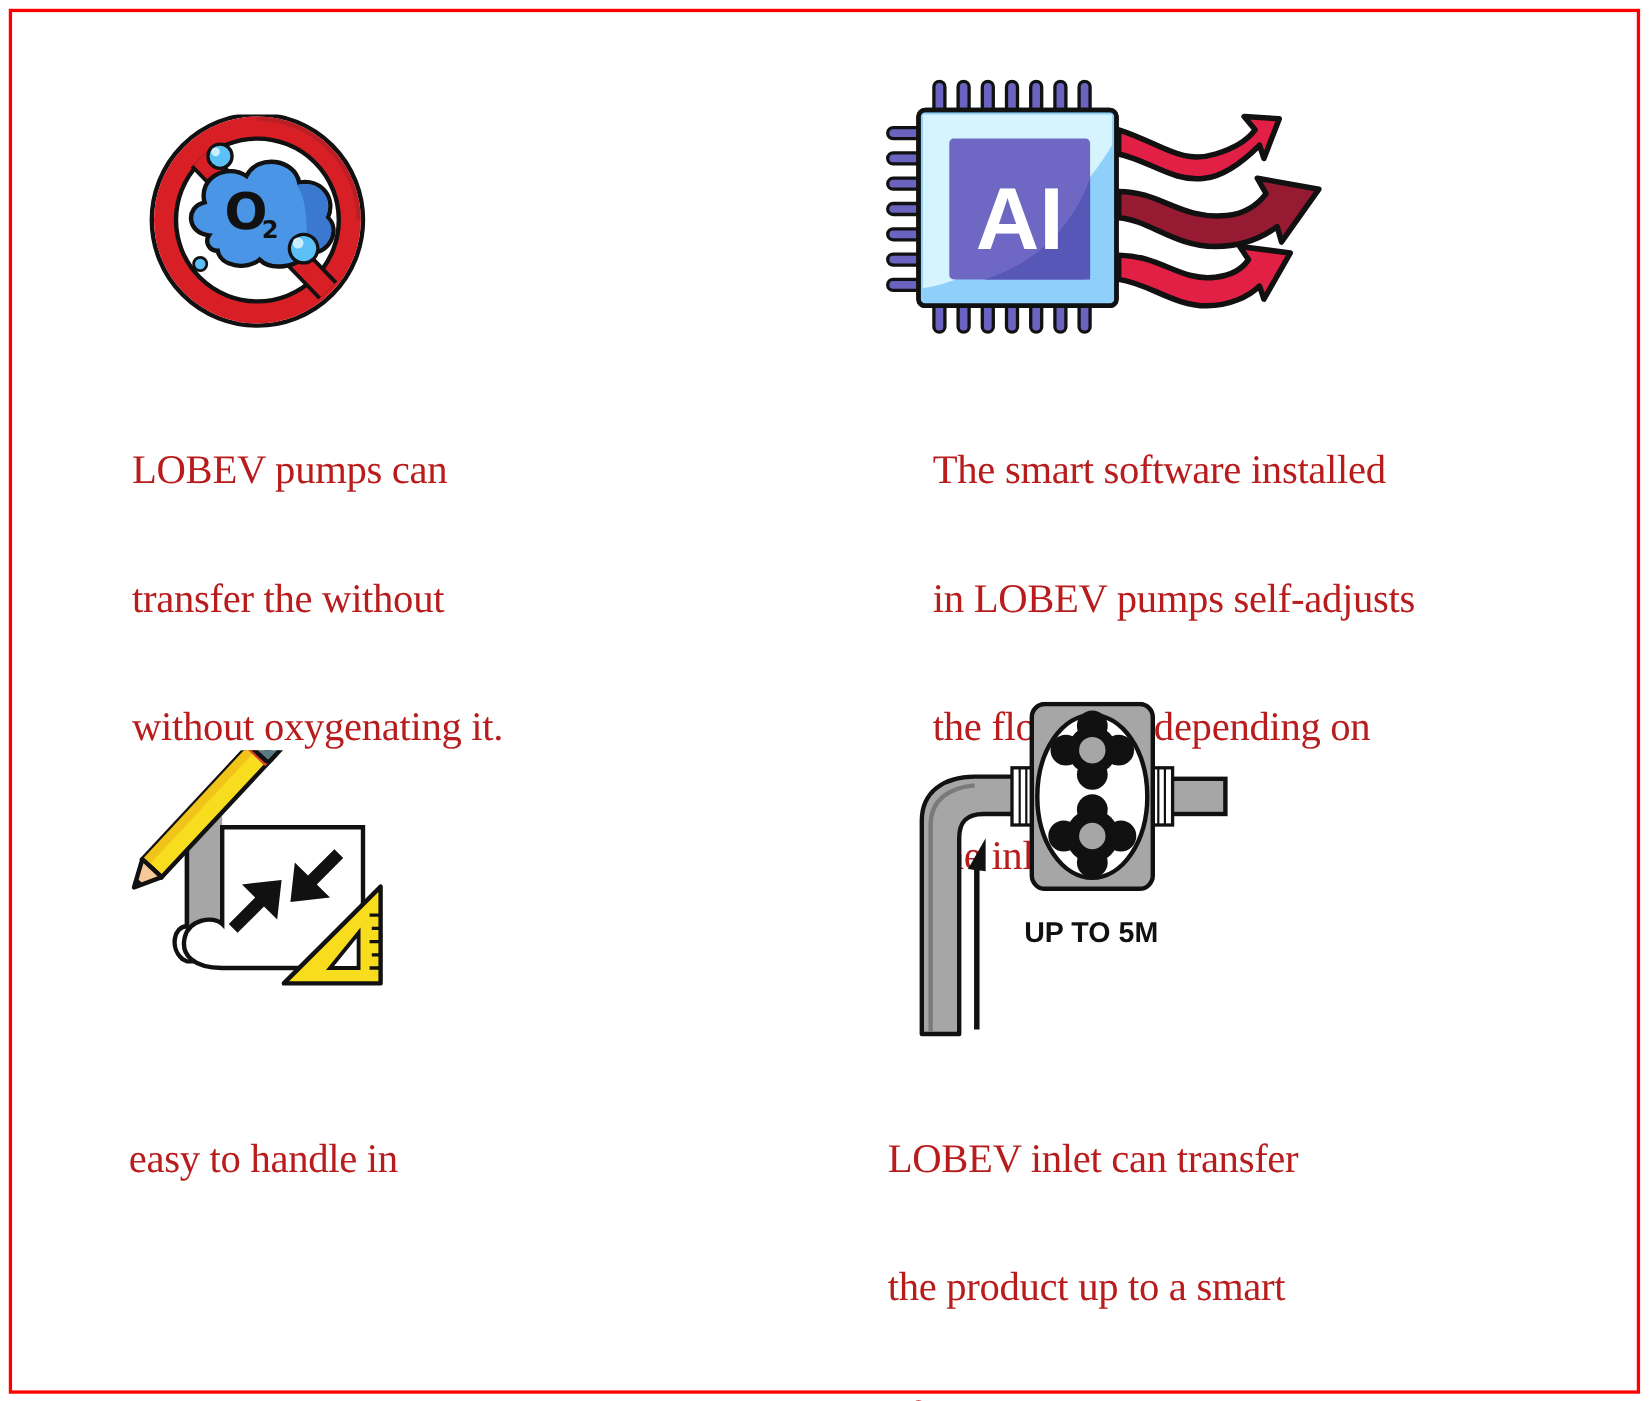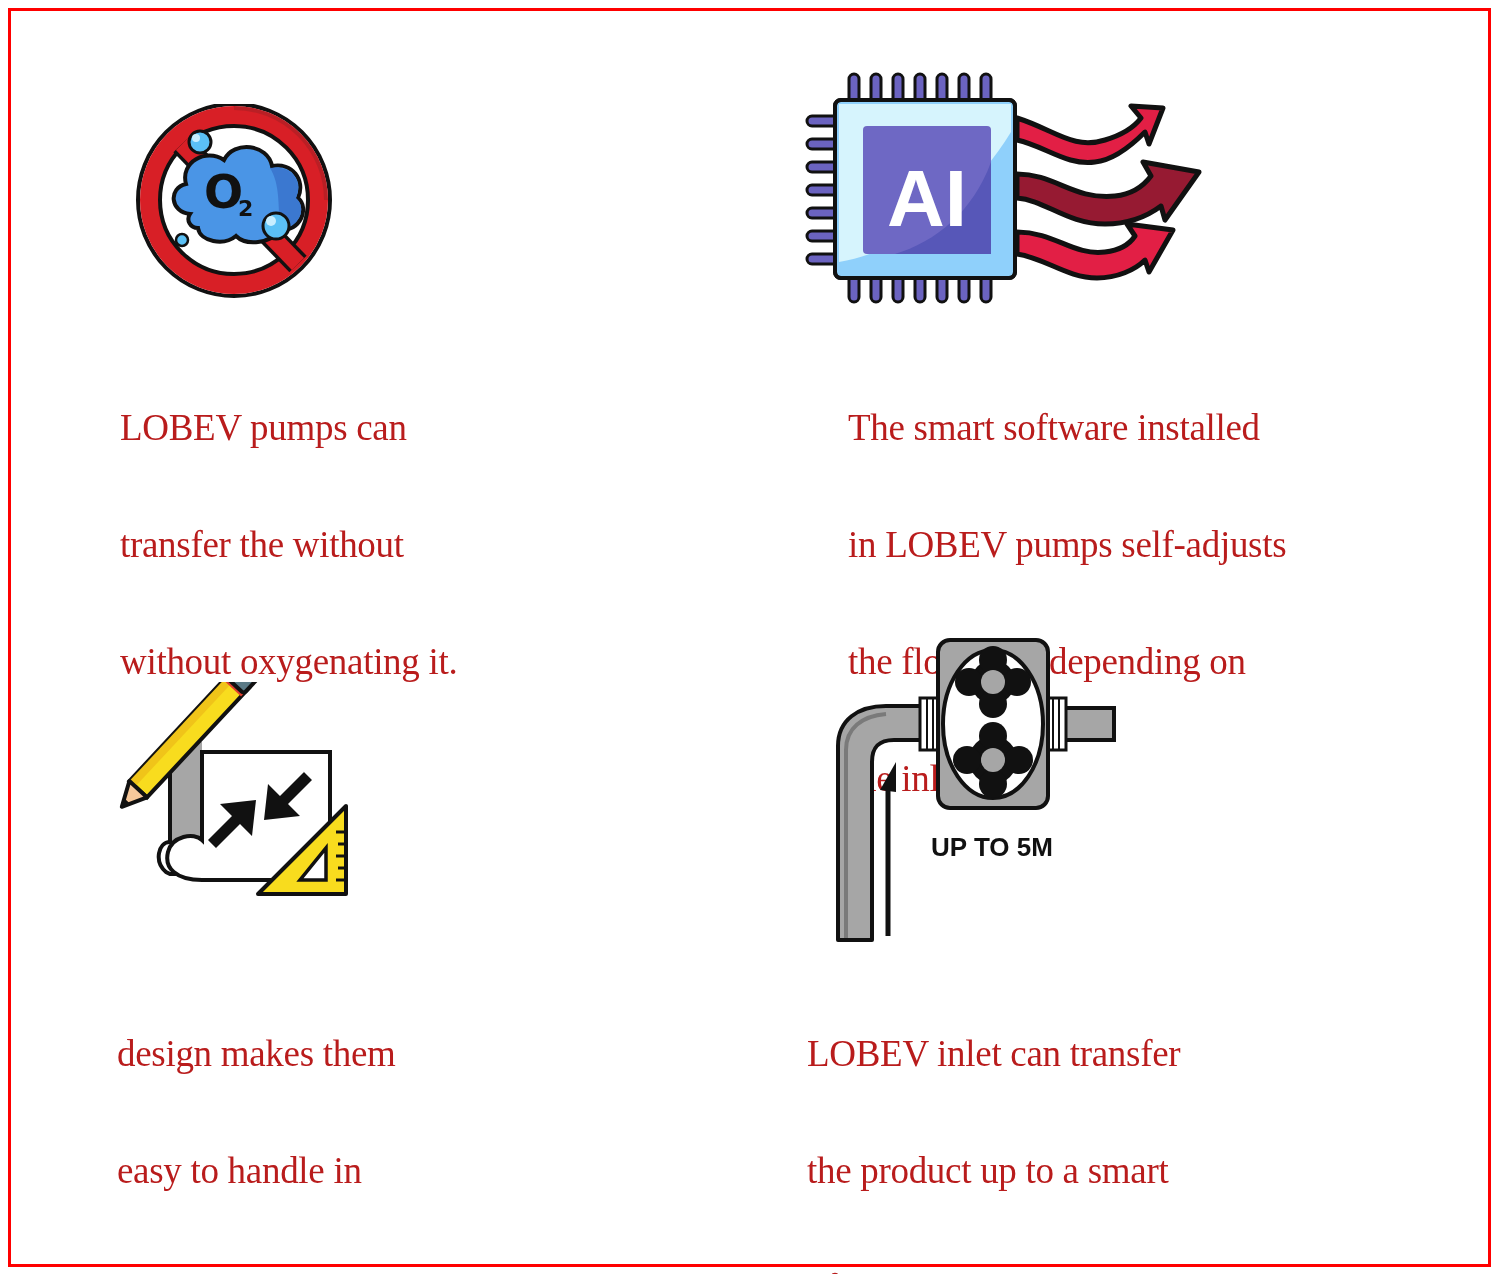--- a/index.html
+++ b/index.html
@@ -117,21 +117,20 @@
       <rect x="12" y="-12" width="150" height="24" fill="#f8dc1e" stroke="#111" stroke-width="4"></rect>
       <rect x="12" y="-12" width="150" height="8" fill="#f0c419"></rect>
       <rect x="150" y="-12" width="4" height="24" fill="#e04030"></rect>
       <rect x="154" y="-12" width="20" height="24" rx="3" fill="#5b7a86" stroke="#111" stroke-width="4"></rect>
       <path d="M12 -12 L-12 0 L12 12 Z" fill="#f7c89a" stroke="#111" stroke-width="4" stroke-linejoin="round"></path>
       <path d="M-4 -4 L-12 0 L-4 4 Z" fill="#111"></path>
     </g>
   </svg>
 </div>
 <div class="caption" style="left:117px;top:966px;">
-  <span class="line">design makes them</span>
   <span class="line">easy to handle in</span>
   
 </div>
 
 <div class="icon" style="left:834px;top:638px;width:285px;height:306px;">
   <svg width="285" height="306" viewBox="0 0 285 306">
 
     <path d="M4 302 L4 108 C4 82 24 68 52 68 L90 68 L90 102 L60 102 C44 102 38 110 38 124 L38 302 Z" fill="#a6a6a6" stroke="#111" stroke-width="4" stroke-linejoin="round"></path>
     <path d="M12 300 L12 112 C12 90 28 78 52 76" fill="none" stroke="#7a7a7a" stroke-width="4"></path>
 

